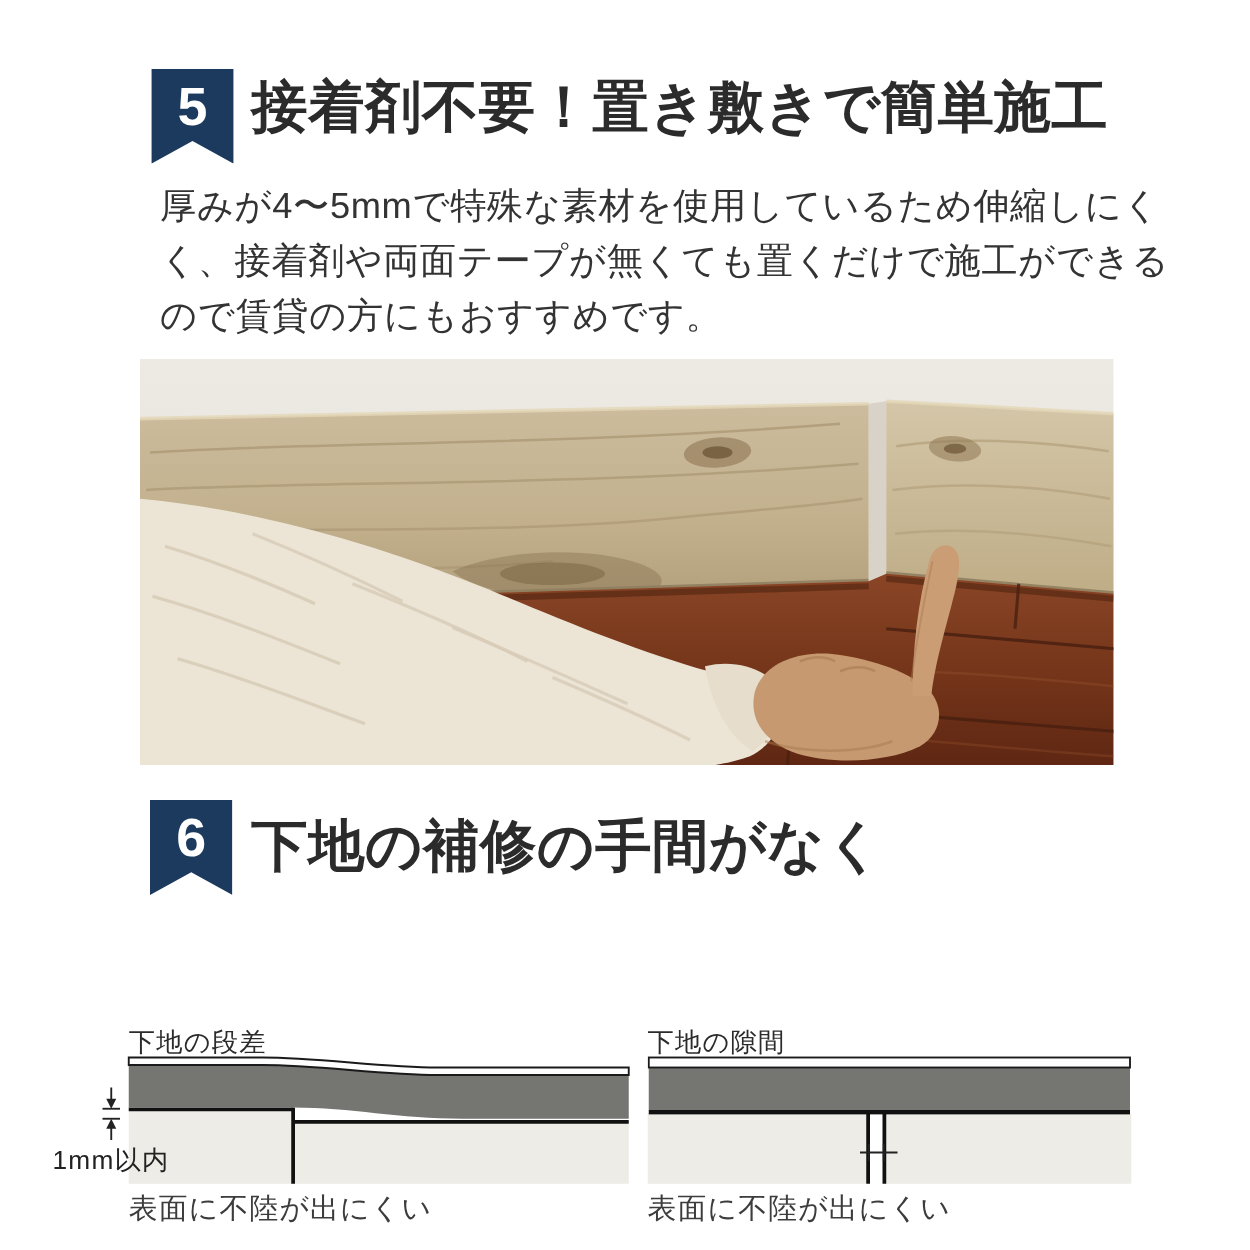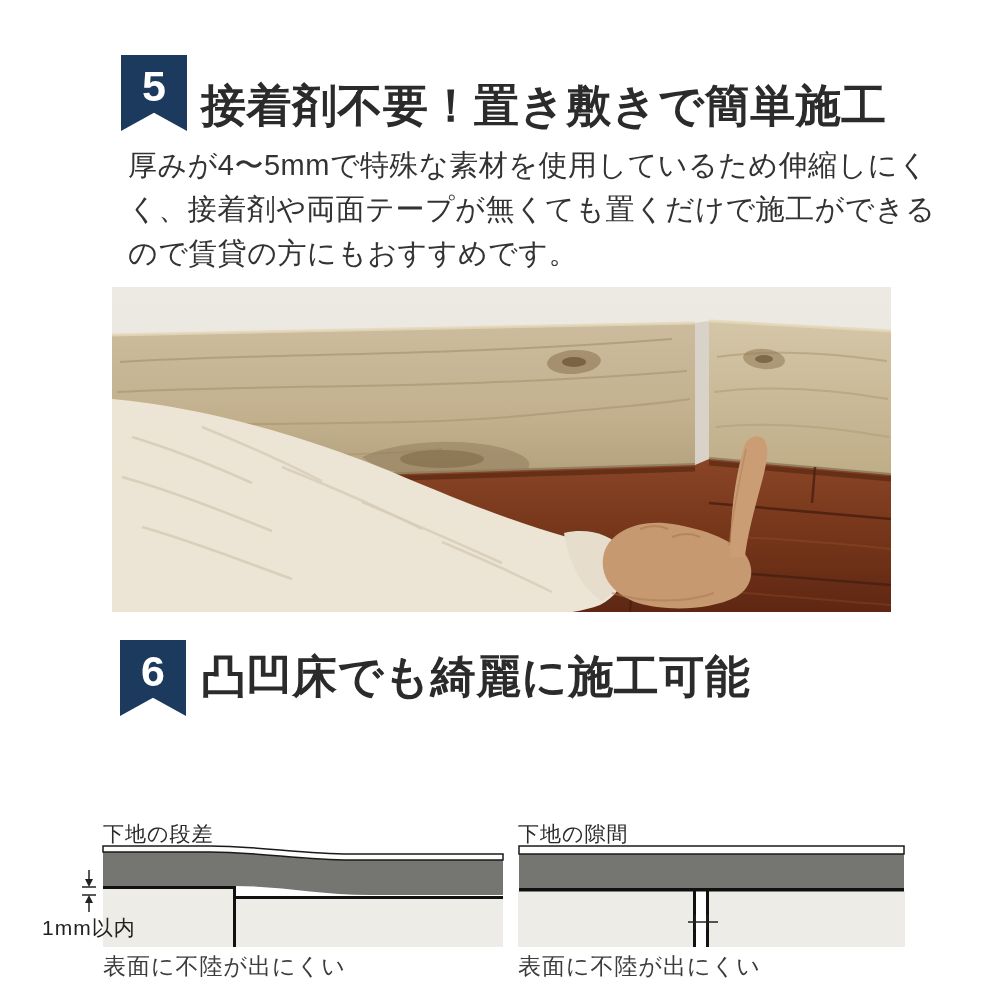--- a/index.html
+++ b/index.html
@@ -13,21 +13,21 @@
     clip-path:polygon(0 0,100% 0,100% 100%,50% 76%,0 100%);
     display:flex;justify-content:center;align-items:flex-start;
   }
   .badge span{color:#fff;font-size:43px;font-weight:bold;line-height:62px;}
   .badge5{left:121px;top:55px;}
   .badge6{left:120px;top:640px;}
   .sec-title{
     position:absolute;left:201px;margin:0;font-size:45px;font-weight:bold;
     color:#2b2b2b;letter-spacing:.5px;white-space:nowrap;line-height:78px;
   }
-  .title5{top:67px;text-align:right;}
+  .title5{top:47px;text-align:right;}
   .title6{top:638px;}
   .sec-body{
     position:absolute;left:128px;width:812px;margin:0;font-size:29px;
     line-height:44px;color:#333;letter-spacing:.5px;
   }
   .body5{top:143px;}
   .body6{top:719px;}
   
   .photo{position:absolute;left:112px;top:287px;width:779px;height:325px;overflow:hidden;}
   
@@ -139,21 +139,21 @@
         <path d="M560,250 C570,246 580,246 588,250" stroke="#a87a50" stroke-width="2" fill="none" opacity=".6"></path>
         <path d="M528,242 C538,238 548,238 556,242" stroke="#a87a50" stroke-width="2" fill="none" opacity=".6"></path>
         <path d="M500,306 C530,316 575,316 602,306" stroke="#a8794f" stroke-width="2" fill="none" opacity=".5"></path>
       </g>
     </svg>
   </div>
 
   <div class="badge badge6">
     <span>6</span>
   </div>
-  <h2 class="sec-title title6">凸凹床でも綺麗に施工可能</h2>
+  <h2 class="sec-title title6">下地の補修の手間がなく</h2>
 
   <div class="diagram diagram-left">
     <svg width="465" height="172" viewBox="0 0 465 172">
 
       <rect x="63" y="74" width="132" height="61" fill="#eeece6"></rect>
       <path d="M63,75.5 H194" stroke="#111" stroke-width="3" fill="none"></path>
       <path d="M194.5,74 V135" stroke="#111" stroke-width="3" fill="none"></path>
 
       <rect x="196" y="85" width="267" height="50" fill="#eeece6"></rect>
       <path d="M196,85.5 H463" stroke="#111" stroke-width="3" fill="none"></path>

